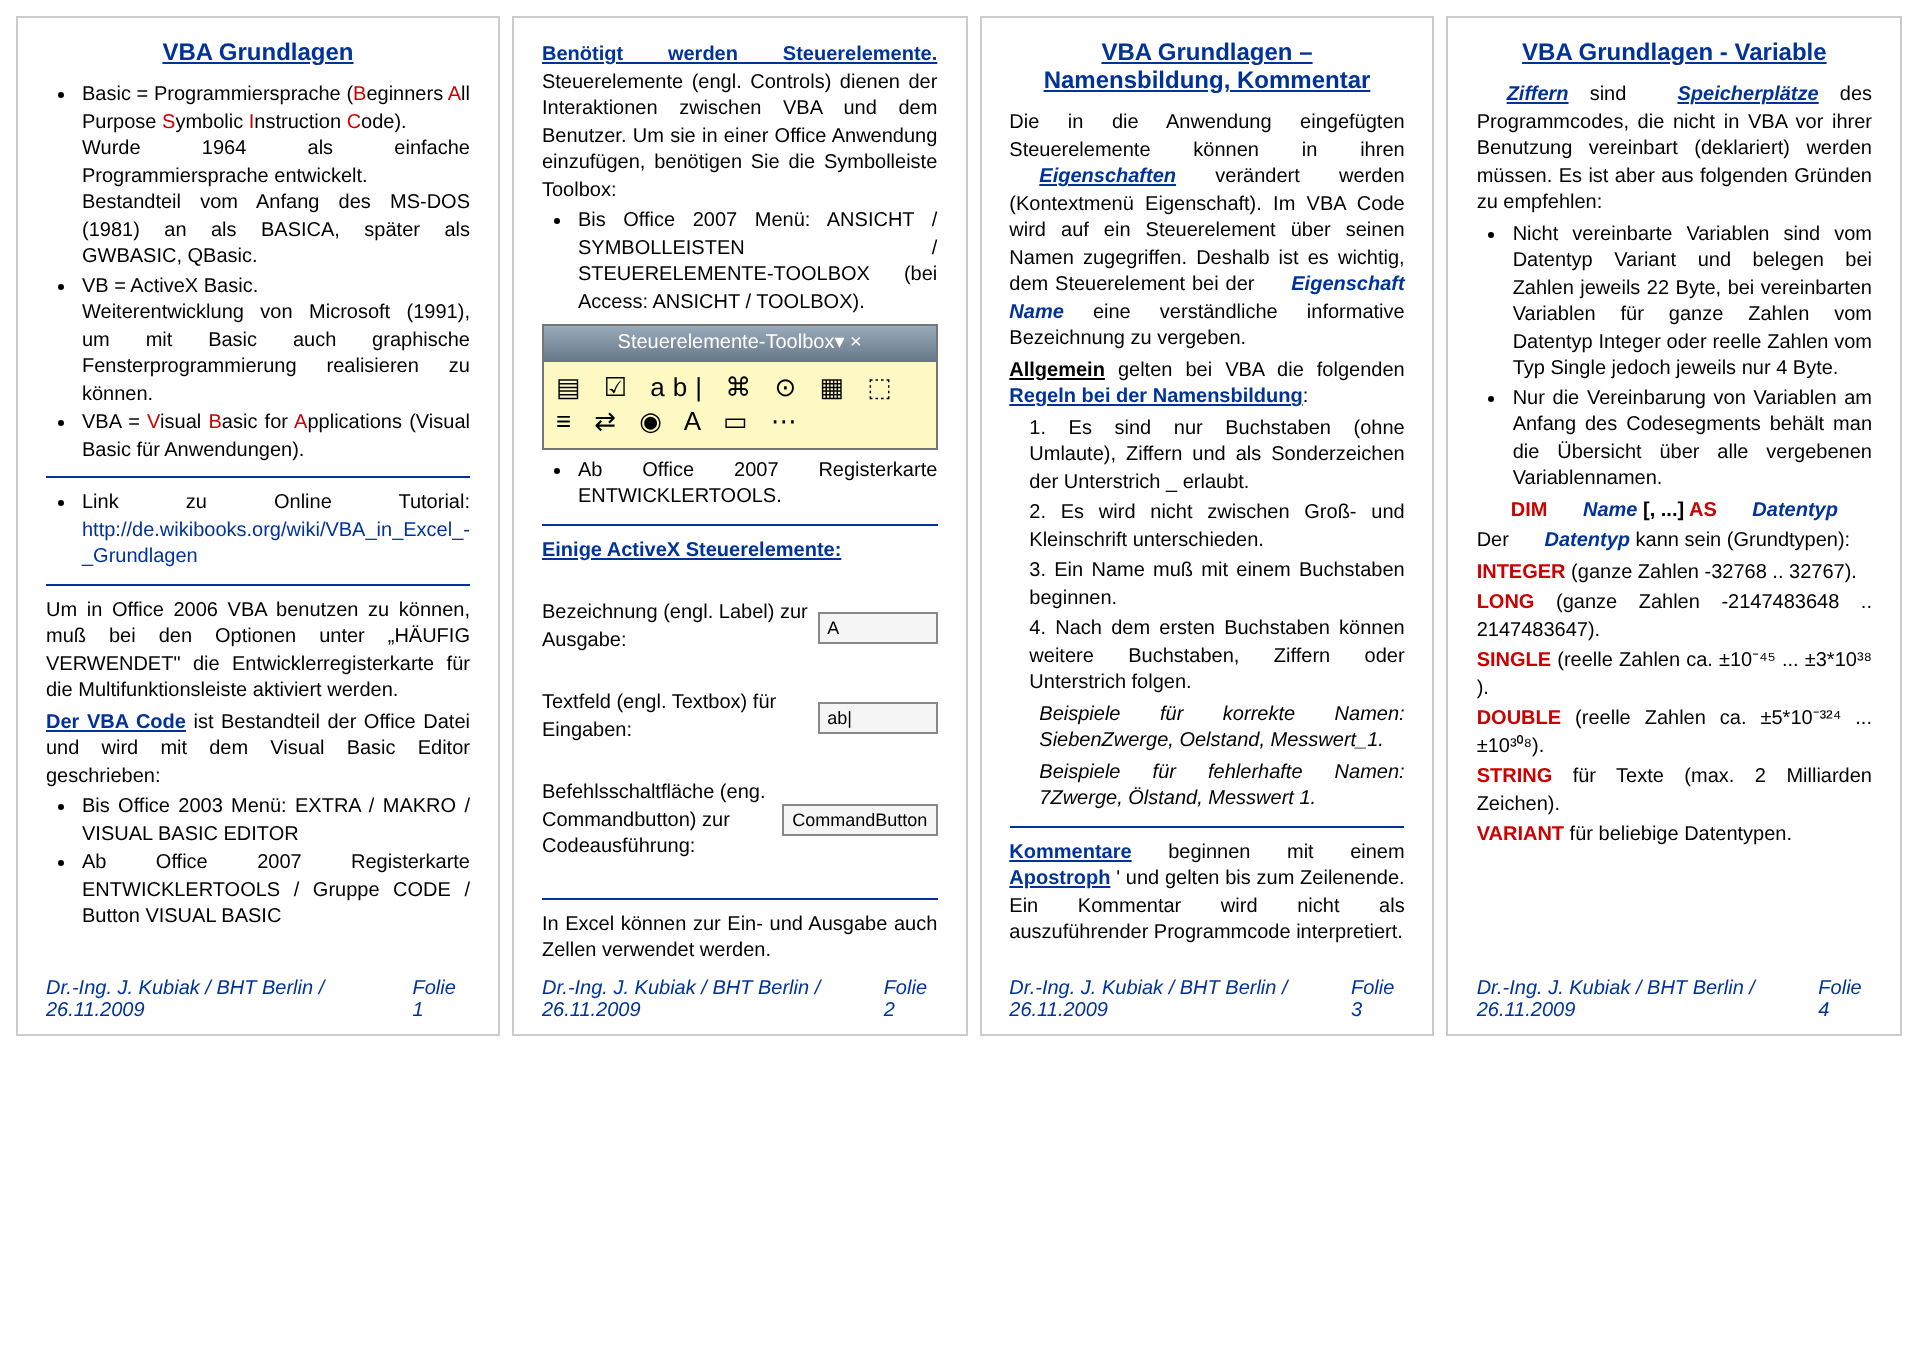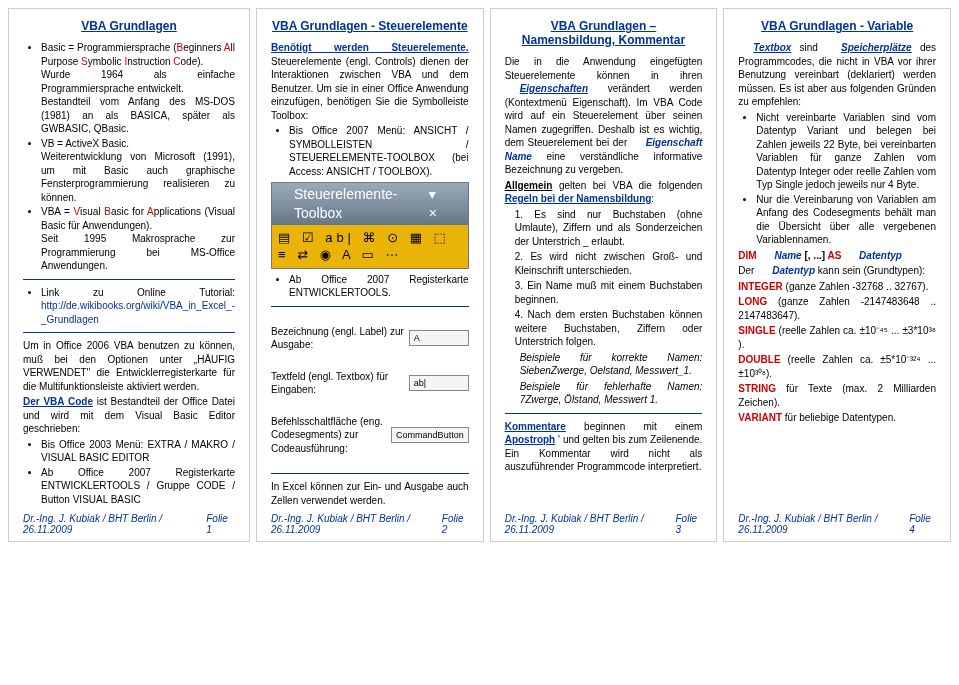--- a/index.html
+++ b/index.html
@@ -10,22 +10,22 @@
 .content p { margin:2px 0; text-align:justify; }
 ul { margin:2px 0; padding-left:18px; }
 li { margin:1px 0; text-align:justify; }
 .red { color:#cc0000; }
 .blue { color:#003399; }
 .u { text-decoration:underline; }
 .b { font-weight:bold; }
 .i { font-style:italic;padding-left:15px; }
 .footer { display:flex; justify-content:space-between; color:#003399; font-style:italic; font-size:10px; margin-top:4px; }
 .toolbox { border:1px solid #777; margin:4px 0; padding:0; }
-.toolbox-title { background:linear-gradient(#9ab,#678); color:#fff; padding:2px 22px; display:flex; justify-content:space-between; font-size:14px; }
-.toolbox-body { background:#eab308; padding:4px 6px; font-size:13px; letter-spacing:4px; font-family:Arial; }
+.toolbox-title { background:linear-gradient(#9ab,#678); color:#fff; padding:2px 22px; display:flex; justify-content:center; font-size:10px; }
+.toolbox-body { background:#fef9c3; padding:4px 6px; font-size:13px; letter-spacing:4px; font-family:Arial; }
 .ctrl-row { display:flex; align-items:center; margin:18px 0; }
 .ctrl-row .lab { flex:1; }
 .ctrl-sample { border:1px solid #888; font-size:9px; padding:1px 4px; background:#f5f5f5; min-width:50px; text-align:left; display:inline-block; }
 .hr { border-top:1px solid #003399; margin:6px 0; }
 .link { color:#003399; }
 </style>
 </head>
 <body>
 
 <div class="grid">
@@ -33,68 +33,68 @@
 <div class="slide">
 <h2>VBA Grundlagen</h2>
 <div class="content">
 <ul>
 <li><span>Basic = Programmiersprache (</span><span class="red">B</span><span>eginners </span><span class="red">A</span><span>ll Purpose </span><span class="red">S</span><span>ymbolic </span><span class="red">I</span><span>nstruction </span><span class="red">C</span><span>ode).</span>
 <div>Wurde 1964 als einfache Programmiersprache entwickelt.</div>
 <div>Bestandteil vom Anfang des MS-DOS (1981) an als BASICA, später als GWBASIC, QBasic.</div></li>
 <li><span>VB = ActiveX Basic.</span>
 <div>Weiterentwicklung von Microsoft (1991), um mit Basic auch graphische Fensterprogrammierung realisieren zu können.</div></li>
 <li><span>VBA = </span><span class="red">V</span><span>isual </span><span class="red">B</span><span>asic for </span><span class="red">A</span><span>pplications (Visual Basic für Anwendungen).</span>
-<div>Seit 1995 Makrosprache zur Programmierung bei MS-Office Anwendungen.</div></li>
+</li>
 </ul>
 <div class="hr"></div>
 <ul>
           <li><span>Link zu Online Tutorial: </span><span class="link">http://de.wikibooks.org/wiki/VBA_in_Excel_-_Grundlagen</span></li>
         </ul>
 <div class="hr"></div>
 <p>Um in Office 2006 VBA benutzen zu können, muß bei den Optionen unter „HÄUFIG VERWENDET" die Entwicklerregisterkarte für die Multifunktionsleiste aktiviert werden.</p>
 <p><span class="blue b u">Der VBA Code</span><span> ist Bestandteil der Office Datei und wird mit dem Visual Basic Editor geschrieben:</span></p>
 <ul>
 <li>Bis Office 2003 Menü: EXTRA / MAKRO / VISUAL BASIC EDITOR</li>
 <li>Ab Office 2007 Registerkarte ENTWICKLERTOOLS / Gruppe CODE / Button VISUAL BASIC</li>
 </ul>
 </div>
 <div class="footer">
         <span>Dr.-Ing. J. Kubiak / BHT Berlin / 26.11.2009</span>
         <span>Folie 1</span>
       </div>
 </div>
 
 <div class="slide">
-<h2>VBA Grundlagen - Steuerelemente</h2>
 <div class="content">
 <p><span class="blue b u">Benötigt werden Steuerelemente.</span><span> Steuerelemente (engl. Controls) dienen der Interaktionen zwischen VBA und dem Benutzer. Um sie in einer Office Anwendung einzufügen, benötigen Sie die Symbolleiste Toolbox:</span></p>
 <ul>
           <li>Bis Office 2007 Menü: ANSICHT / SYMBOLLEISTEN / STEUERELEMENTE-TOOLBOX (bei Access: ANSICHT / TOOLBOX).</li>
         </ul>
 <div class="toolbox">
 <div class="toolbox-title">
             <span>Steuerelemente-Toolbox</span>
             <span>▾ ×</span>
           </div>
 <div class="toolbox-body">▤ ☑ ab| ⌘ ⊙ ▦ ⬚ ≡ ⇄ ◉ A ▭ ⋯</div>
 </div>
 <ul>
           <li>Ab Office 2007 Registerkarte ENTWICKLERTOOLS.</li>
         </ul>
 <div class="hr"></div>
+<p class="blue b u">Einige ActiveX Steuerelemente:</p>
 <div class="ctrl-row">
           <span class="lab">Bezeichnung (engl. Label) zur Ausgabe:</span>
           <span class="ctrl-sample">A</span>
         </div>
 <div class="ctrl-row">
           <span class="lab">Textfeld (engl. Textbox) für Eingaben:</span>
           <span class="ctrl-sample">ab|</span>
         </div>
 <div class="ctrl-row">
-          <span class="lab">Befehlsschaltfläche (eng. Codesegments) zur Codeausführung:</span>
+          <span class="lab">Befehlsschaltfläche (eng. Commandbutton) zur Codeausführung:</span>
           <span class="ctrl-sample">CommandButton</span>
         </div>
 <div class="hr"></div>
 <p>In Excel können zur Ein- und Ausgabe auch Zellen verwendet werden.</p>
 </div>
 <div class="footer">
         <span>Dr.-Ing. J. Kubiak / BHT Berlin / 26.11.2009</span>
         <span>Folie 2</span>
       </div>
 </div>
@@ -117,26 +117,26 @@
 </div>
 <div class="footer">
         <span>Dr.-Ing. J. Kubiak / BHT Berlin / 26.11.2009</span>
         <span>Folie 3</span>
       </div>
 </div>
 
 <div class="slide">
 <h2>VBA Grundlagen  - Variable</h2>
 <div class="content">
-<p><span class="blue b i u">Textbox</span><span> sind </span><span class="blue b i u">Speicherplätze</span><span> des Programmcodes, die nicht in VBA vor ihrer Benutzung vereinbart (deklariert) werden müssen. Es ist aber aus folgenden Gründen zu empfehlen:</span></p>
+<p><span class="blue b i u">Ziffern</span><span> sind </span><span class="blue b i u">Speicherplätze</span><span> des Programmcodes, die nicht in VBA vor ihrer Benutzung vereinbart (deklariert) werden müssen. Es ist aber aus folgenden Gründen zu empfehlen:</span></p>
 <ul>
 <li>Nicht vereinbarte Variablen sind vom Datentyp Variant und belegen bei Zahlen jeweils 22 Byte, bei vereinbarten Variablen für ganze Zahlen vom Datentyp Integer oder reelle Zahlen vom Typ Single jedoch jeweils nur 4 Byte.</li>
 <li>Nur die Vereinbarung von Variablen am Anfang des Codesegments behält man die Übersicht über alle vergebenen Variablennamen.</li>
 </ul>
-<p style=""><span class="red b">DIM </span><span class="blue b i">Name</span><span class="b"> [, ...] </span><span class="red b">AS </span><span class="blue b i">Datentyp</span></p>
+<p style="text-align:center"><span class="red b">DIM </span><span class="blue b i">Name</span><span class="b"> [, ...] </span><span class="red b">AS </span><span class="blue b i">Datentyp</span></p>
 <p><span>Der </span><span class="blue b i">Datentyp</span><span> kann sein (Grundtypen):</span></p>
 <p><span class="red b">INTEGER</span><span> (ganze Zahlen -32768 .. 32767).</span></p>
 <p><span class="red b">LONG</span><span> (ganze Zahlen -2147483648 .. 2147483647).</span></p>
 <p><span class="red b">SINGLE</span><span> (reelle Zahlen ca. ±10⁻⁴⁵ ... ±3*10³⁸ ).</span></p>
 <p><span class="red b">DOUBLE</span><span> (reelle Zahlen ca. ±5*10⁻³²⁴ ... ±10³⁰⁸).</span></p>
 <p><span class="red b">STRING</span><span> für Texte (max. 2 Milliarden Zeichen).</span></p>
 <p><span class="red b">VARIANT</span><span> für beliebige Datentypen.</span></p>
 </div>
 <div class="footer">
         <span>Dr.-Ing. J. Kubiak / BHT Berlin / 26.11.2009</span>

